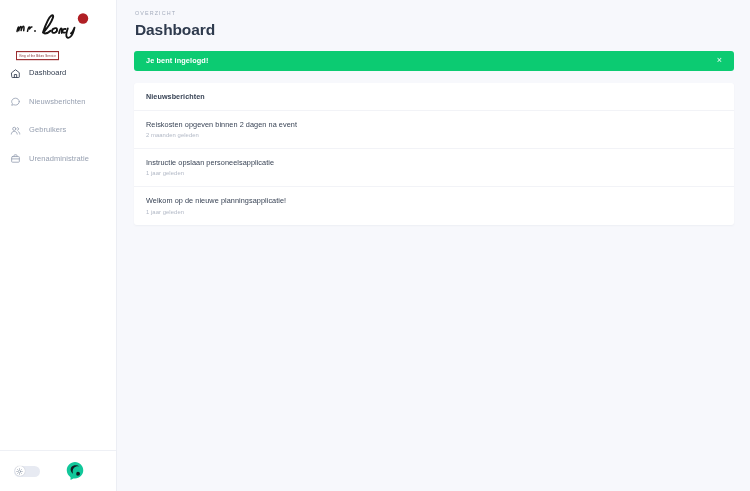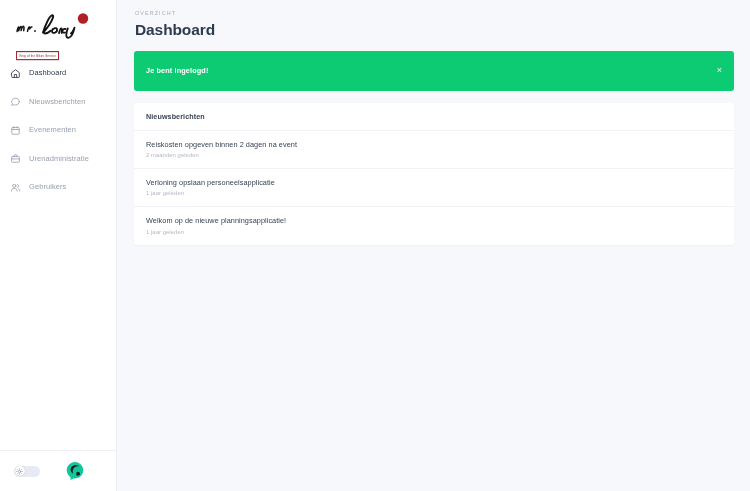--- a/index.html
+++ b/index.html
@@ -171,21 +171,21 @@
     font-weight: bold;
     color: #2e3a4d;
     line-height: 1;
     letter-spacing: -.1px;
     margin-bottom: 13px;
     margin-left: 1px;
   }
 
   
   .alert {
-    height: 40px;
+    height: 20px;
     background: #0ccb72;
     border-radius: 3px;
     display: flex;
     align-items: center;
     justify-content: space-between;
     padding: 0 11px 0 12px;
     margin-bottom: 12px;
   }
 
   .alert-text {
@@ -296,55 +296,45 @@
 
       <a class="nav-item">
         <span class="nav-icon">
           <svg viewBox="0 0 16 16" fill="none" stroke="currentColor" stroke-width="1.25" stroke-linecap="round" stroke-linejoin="round">
             <path d="M13.5 8.2 c0 2.8 -2.5 5 -5.6 5 c-0.9 0 -1.8 -0.2 -2.6 -0.5 L2.5 13.5 l1 -2.6 C2.8 10.1 2.4 9.2 2.4 8.2 c0 -2.8 2.5 -5 5.5 -5 s5.6 2.2 5.6 5 Z"></path>
           </svg>
         </span>
         <span class="nav-label">Nieuwsberichten</span>
       </a>
 
-      <a class="nav-item">
-        <span class="nav-icon">
-          <svg viewBox="0 0 16 16" fill="none" stroke="currentColor" stroke-width="1.25" stroke-linecap="round" stroke-linejoin="round">
-            <rect x="2.6" y="3.6" width="10.8" height="9.8" rx="1.2"></rect>
-            <path d="M2.6 6.6 H13.4"></path>
-            <path d="M5.6 2.4 V4.6 M10.4 2.4 V4.6"></path>
-          </svg>
-        </span>
-        <span class="nav-label">Evenementen</span>
-      </a>
-
-
-      <a class="nav-item">
-        <span class="nav-icon">
-          <svg viewBox="0 0 16 16" fill="none" stroke="currentColor" stroke-width="1.25" stroke-linecap="round" stroke-linejoin="round">
-            <rect x="2.4" y="5.2" width="11.2" height="8.2" rx="1.1"></rect>
-            <path d="M5.9 5.2 V3.6 a1 1 0 0 1 1 -1 h2.2 a1 1 0 0 1 1 1 V5.2"></path>
-            <path d="M2.4 8.6 H13.6"></path>
-          </svg>
-        </span>
-        <span class="nav-label">Urenadministratie</span>
-      </a>
+
 
       <a class="nav-item">
         <span class="nav-icon">
           <svg viewBox="0 0 16 16" fill="none" stroke="currentColor" stroke-width="1.25" stroke-linecap="round" stroke-linejoin="round">
             <circle cx="6.2" cy="5.6" r="2.3"></circle>
             <path d="M1.9 13.2 c0 -2.4 1.9 -3.9 4.3 -3.9 c2.4 0 4.3 1.5 4.3 3.9"></path>
             <path d="M11 3.7 a2.1 2.1 0 0 1 0 4"></path>
             <path d="M12.2 9.7 c1.3 0.5 2 1.7 2 3.5"></path>
           </svg>
         </span>
         <span class="nav-label">Gebruikers</span>
       </a>
 
+      <a class="nav-item">
+        <span class="nav-icon">
+          <svg viewBox="0 0 16 16" fill="none" stroke="currentColor" stroke-width="1.25" stroke-linecap="round" stroke-linejoin="round">
+            <rect x="2.4" y="5.2" width="11.2" height="8.2" rx="1.1"></rect>
+            <path d="M5.9 5.2 V3.6 a1 1 0 0 1 1 -1 h2.2 a1 1 0 0 1 1 1 V5.2"></path>
+            <path d="M2.4 8.6 H13.6"></path>
+          </svg>
+        </span>
+        <span class="nav-label">Urenadministratie</span>
+      </a>
+
 
     </nav>
 
     <div class="sidebar-spacer"></div>
 
     <div class="sidebar-footer">
       <div class="theme-toggle">
         <span class="knob">
           <svg viewBox="0 0 16 16" fill="none" stroke="currentColor" stroke-width="1.4" stroke-linecap="round">
             <circle cx="8" cy="8" r="2.6"></circle>
@@ -382,21 +372,21 @@
 
       <div class="news-list">
 
         <div class="news-item">
           <div class="news-title">Reiskosten opgeven binnen 2 dagen na event</div>
           <div class="news-meta">2 maanden geleden</div>
         </div>
 
 
         <div class="news-item">
-          <div class="news-title">Verloning opslaan personeelsapplicatie</div>
+          <div class="news-title">Instructie opslaan personeelsapplicatie</div>
           <div class="news-meta">1 jaar geleden</div>
         </div>
 
         <div class="news-item">
           <div class="news-title">Welkom op de nieuwe planningsapplicatie!</div>
           <div class="news-meta">1 jaar geleden</div>
         </div>
 
       </div>
     </section>

